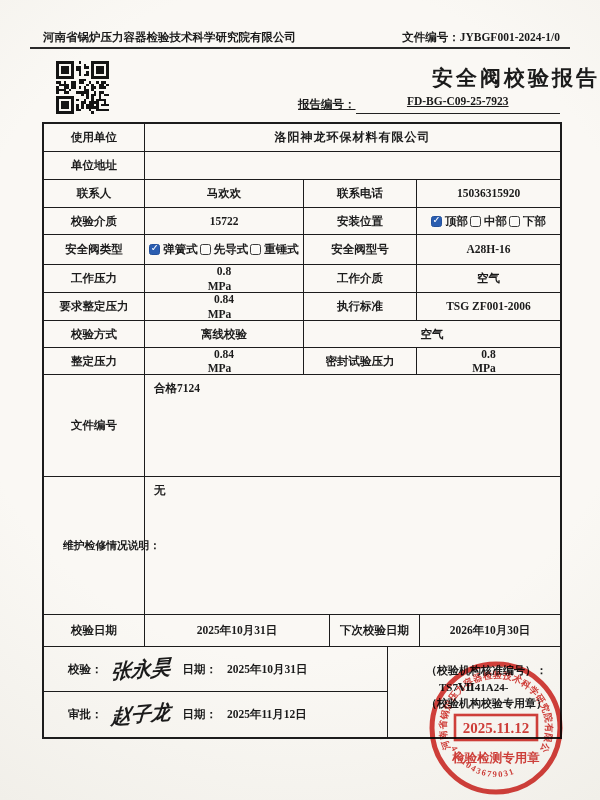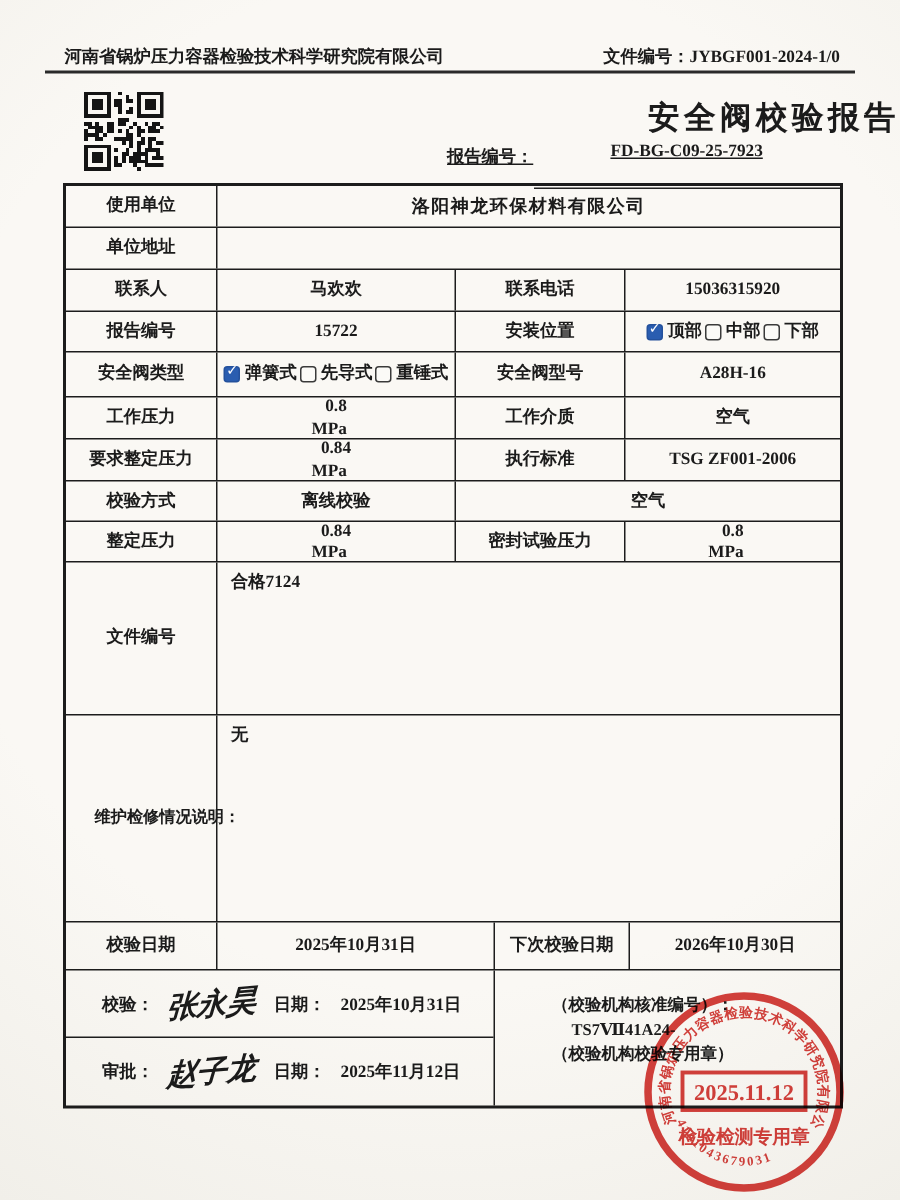--- a/index.html
+++ b/index.html
@@ -8,21 +8,21 @@
         font-family:"Liberation Serif","DejaVu Serif",serif;color:#1b1b1b;}
   
   .hdr{position:absolute;left:43px;right:40px;top:30px;display:flex;justify-content:space-between;
        align-items:flex-end;font-size:11.5px;font-weight:bold;}
   .hdr-rule{position:absolute;left:30px;right:30px;top:47px;border-top:2.4px solid #2a2a2a;}
   .qr{position:absolute;left:56px;top:61px;width:53px;height:53px;}
   .title{position:absolute;left:0;right:0;top:64px;text-align:right;font-size:21px;
          font-weight:bold;letter-spacing:3px;}
   .repno{position:absolute;left:298px;width:262px;top:95px;display:flex;font-size:11.5px;font-weight:bold;text-decoration:underline;}
   .repno .lbl{white-space:nowrap;padding-top:2px;}
-  .repno .val{flex:1;text-align:center;border-bottom:1.6px solid #222;padding-bottom:18px;}
+  .repno .val{flex:1;text-align:center;border-bottom:1.6px solid #222;padding-bottom:6px;}
   
   .form{position:absolute;left:42px;top:122px;width:516px;border:2px solid #1c1c1c;
         font-size:11.5px;font-weight:bold;}
   .row{display:flex;border-bottom:1.8px solid #1c1c1c;box-sizing:border-box;align-items:stretch;}
   .row.last{border-bottom:none;}
   .c{border-right:1.8px solid #1c1c1c;box-sizing:border-box;display:flex;align-items:center;
      justify-content:center;text-align:center;padding:2px 3px;line-height:1.25;}
   .c.fx{flex:1;border-right:none;}
   .w1{width:101px;} .w2{width:159px;} .w3{width:113px;}
   .wd2{width:185px;} .wd3{width:90px;}
@@ -37,21 +37,21 @@
   .pm .pu{padding-right:9px;}
   
   .opts{display:flex;align-items:center;justify-content:center;flex-wrap:wrap;padding:2px 2px;}
   .opt{display:inline-flex;align-items:center;margin:0 1px;white-space:nowrap;}
   .cb{display:inline-block;width:11px;height:11px;border:1.6px solid #3a3a3a;border-radius:2.5px;
       box-sizing:border-box;margin-right:3px;position:relative;background:#fbfaf7;}
   .cb.on{background:#2a5db0;border-color:#24519c;}
   .cb.on::after{content:"✓";position:absolute;left:0.5px;top:-3px;color:#fff;font-size:9.5px;
       font-weight:bold;font-family:"DejaVu Sans",sans-serif;}
   
-  .sigcol{width:286px;border-right:1.8px solid #1c1c1c;box-sizing:border-box;display:flex;flex-direction:column;}
+  .sigcol{width:344px;border-right:1.8px solid #1c1c1c;box-sizing:border-box;display:flex;flex-direction:column;}
   .sigrow{height:45px;display:flex;align-items:center;padding-left:24px;box-sizing:border-box;
           border-bottom:1.8px solid #1c1c1c;}
   .sigrow.last{border-bottom:none;}
   .slab{font-weight:bold;}
   .sig{font-size:20px;font-weight:bold;font-style:italic;transform:rotate(-5deg) skewX(-8deg);
        margin:0 12px 0 8px;white-space:nowrap;}
   .sdate{margin-left:10px;}
   .orgcell{flex:1;position:relative;box-sizing:border-box;padding:15px 0 0 38px;text-align:left;
            font-size:11px;line-height:1.5;font-weight:bold;}
   .orgcell .ind{text-indent:13px;}
@@ -223,21 +223,21 @@
     </div>
 
     <div class="row h28">
       <div class="c w1">联系人</div>
       <div class="c w2">马欢欢</div>
       <div class="c w3">联系电话</div>
       <div class="c fx">15036315920</div>
     </div>
 
     <div class="row h27">
-      <div class="c w1">报告编号</div>
+      <div class="c w1">校验介质</div>
       <div class="c w2">15722</div>
       <div class="c w3">安装位置</div>
       <div class="c fx opts">
         <span class="opt">
             <span class="cb on"></span>
             <span>顶部</span>
           </span>
         <span class="opt">
             <span class="cb"></span>
             <span>中部</span>

